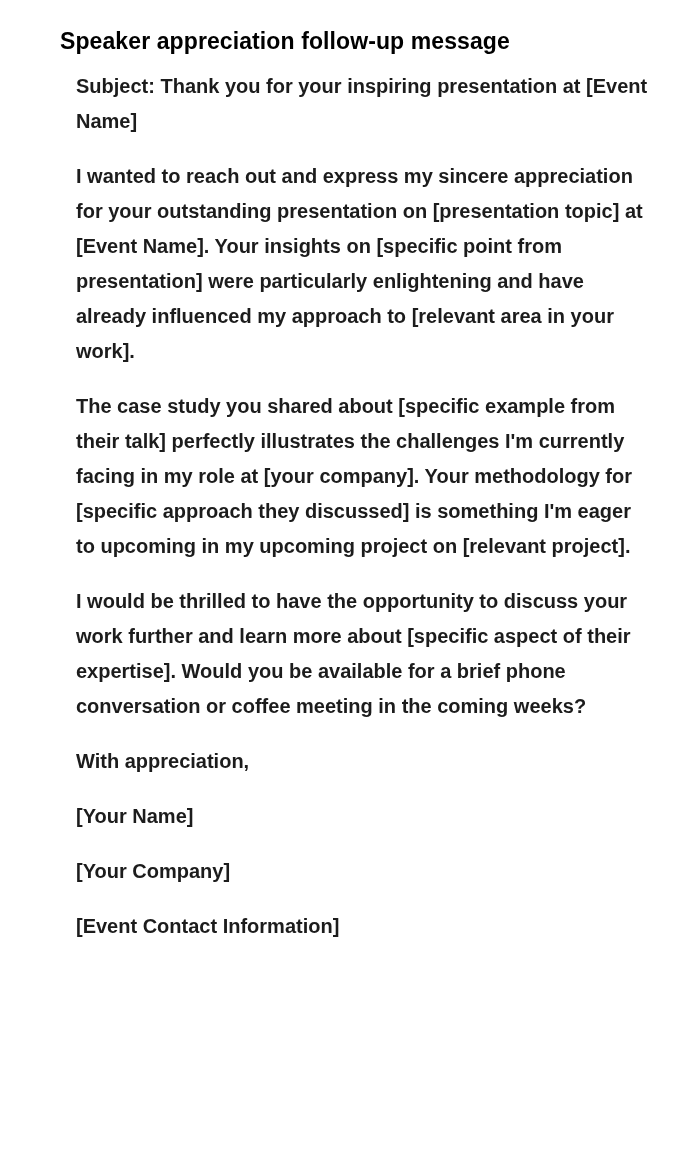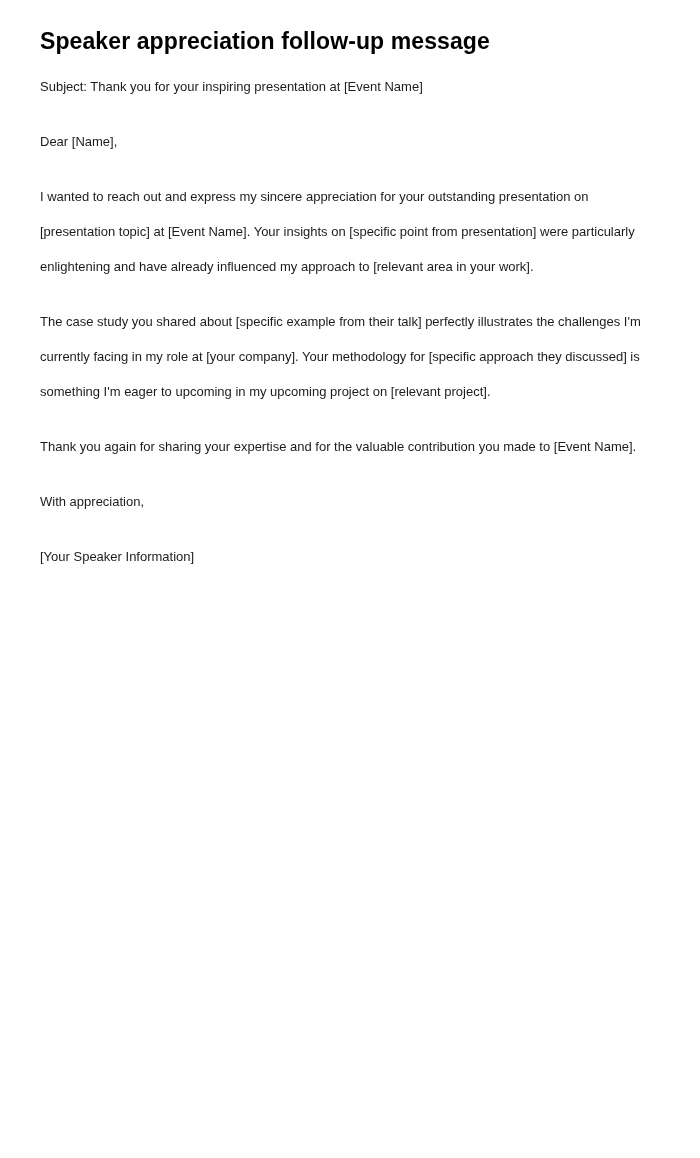--- a/index.html
+++ b/index.html
@@ -10,55 +10,56 @@
   body {
     width: 700px;
     height: 1158px;
     font-family: "Liberation Sans", sans-serif;
     color: #1c1c1c;
     overflow: hidden;
   }
   .page {
     box-sizing: border-box;
     width: 700px;
-    padding: 26px 50px 0 40px;
+    padding: 26px 50px 0 60px;
   }
   .doc-title {
     margin: 0 0 13px 0;
     font-size: 23px;
     line-height: 30px;
     font-weight: 700;
     color: #000000;
     letter-spacing: 0.1px;
   }
   .para {
-    margin: 0 0 20px 0;
+    margin: 0 0 20px 16px;
     max-width: 608px;
-    font-size: 13px;
+    font-size: 20px;
     line-height: 35px;
-    font-weight: 400;
+    font-weight: 700;
     color: #1c1c1c;
   }
 </style>
 </head>
 <body>
 
 <div class="page">
   <h1 class="doc-title">Speaker appreciation follow-up message</h1>
 
   <p class="para">Subject: Thank you for your inspiring presentation at [Event Name]</p>
 
-  <p class="para">Dear [Name],</p>
 
   <p class="para">I wanted to reach out and express my sincere appreciation for your outstanding presentation on [presentation topic] at [Event Name]. Your insights on [specific point from presentation] were particularly enlightening and have already influenced my approach to [relevant area in your work].</p>
 
   <p class="para">The case study you shared about [specific example from their talk] perfectly illustrates the challenges I'm currently facing in my role at [your company]. Your methodology for [specific approach they discussed] is something I'm eager to upcoming in my upcoming project on [relevant project].</p>
 
+  <p class="para">I would be thrilled to have the opportunity to discuss your work further and learn more about [specific aspect of their expertise]. Would you be available for a brief phone conversation or coffee meeting in the coming weeks?</p>
 
-  <p class="para">Thank you again for sharing your expertise and for the valuable contribution you made to [Event Name].</p>
 
   <p class="para">With appreciation,</p>
 
+  <p class="para">[Your Name]</p>
 
 
+  <p class="para">[Your Company]</p>
 
-  <p class="para">[Your Speaker Information]</p>
+  <p class="para">[Event Contact Information]</p>
 </div>
 
 </body></html>

